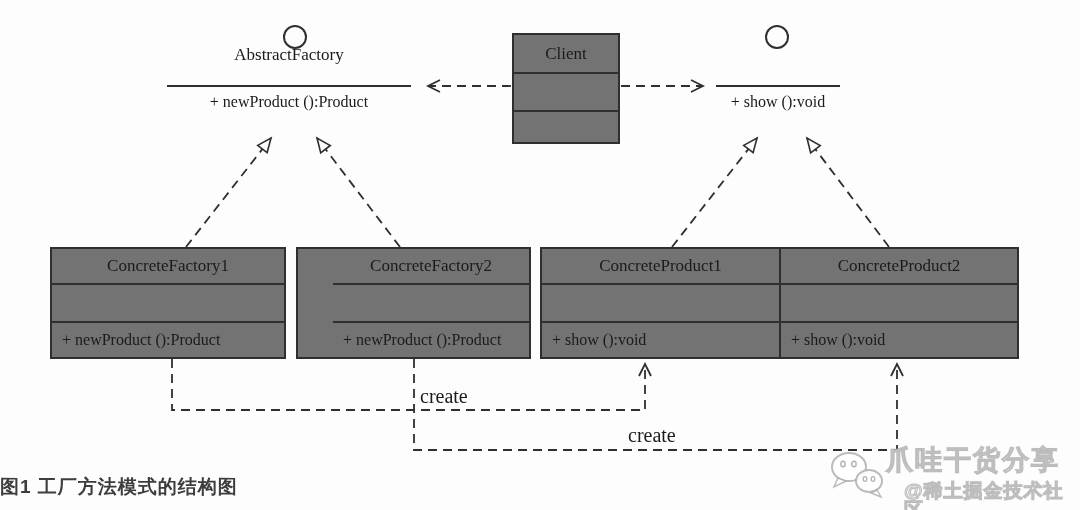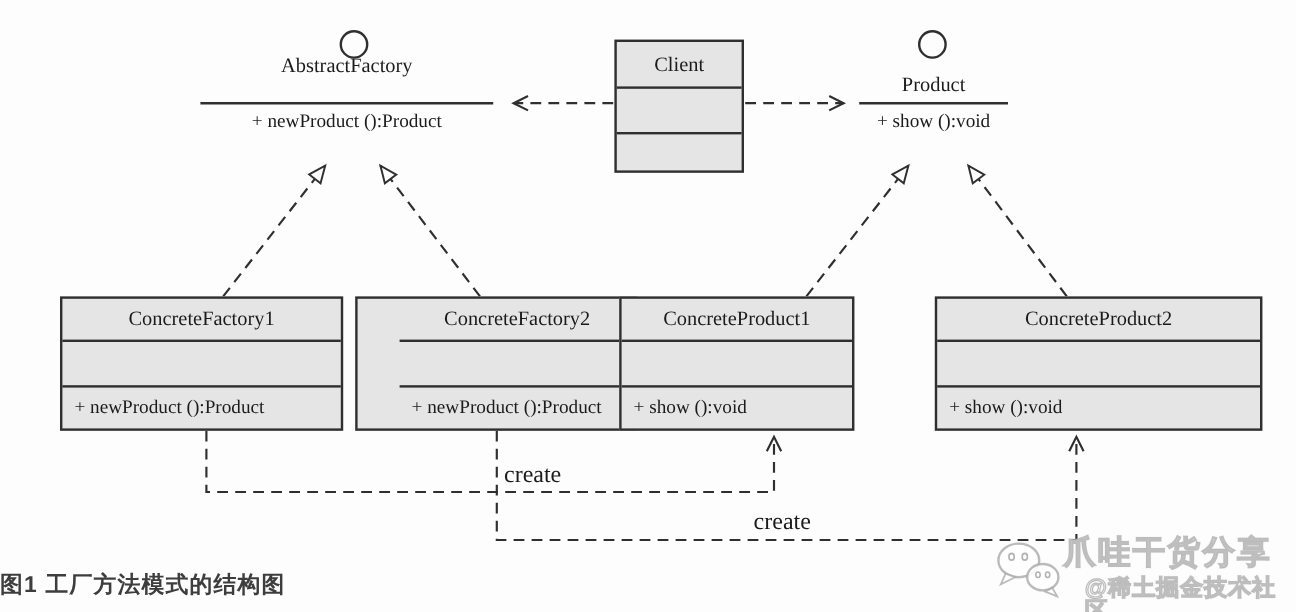--- a/index.html
+++ b/index.html
@@ -10,21 +10,21 @@
   .stage svg.connectors{position:absolute;left:0;top:0;}
   
   .lollipop{
     position:absolute;width:24px;height:24px;border:2px solid #2f2f2f;border-radius:50%;
     background:#fdfdfd;box-sizing:border-box;
   }
   .iface-name{position:absolute;text-align:center;font-size:17px;line-height:20px;}
   .iface-method{position:absolute;text-align:center;font-size:16px;line-height:20px;}
   
   .uml-box{
-    position:absolute;border:2px solid #2f2f2f;background:#e5e5e5;box-sizing:border-box;
+    position:absolute;border:2px solid #2f2f2f;background:#737373;box-sizing:border-box;
     display:flex;flex-direction:column;
   }
   .uml-box .title{
     height:34px;border-bottom:2px solid #2f2f2f;display:flex;align-items:center;justify-content:center;
     font-size:17px;
   }
   .uml-box .attrs{height:36px;border-bottom:2px solid #2f2f2f;}
   .uml-box .methods{flex:1;display:flex;align-items:center;padding-left:10px;font-size:16px;}
   .client-box .title{height:37px;}
   .client-box .attrs{height:36px;}
@@ -74,48 +74,47 @@
 
     <path d="M172,359 L172,410 L645,410 L645,364" fill="none" stroke="#2f2f2f" stroke-width="1.8" stroke-dasharray="9,6" marker-end="url(#openV)"></path>
     <path d="M414,359 L414,450 L897,450 L897,364" fill="none" stroke="#2f2f2f" stroke-width="1.8" stroke-dasharray="9,6" marker-end="url(#openV)"></path>
   </svg>
 
   <div class="lollipop" style="left:283px;top:25px;"></div>
   <div class="iface-name" style="left:167px;top:45px;width:244px;">AbstractFactory</div>
   <div class="iface-method" style="left:167px;top:92px;width:244px;">+ newProduct ():Product</div>
 
   <div class="lollipop" style="left:765px;top:25px;"></div>
-  <div class="iface-name" style="left:716px;top:61px;width:124px;">Product</div>
   <div class="iface-method" style="left:700px;top:92px;width:156px;">+ show ():void</div>
 
   <div class="uml-box client-box" style="left:512px;top:33px;width:108px;height:111px;">
     <div class="title">Client</div>
     <div class="attrs"></div>
     <div class="methods"></div>
   </div>
 
   <div class="uml-box" style="left:50px;top:247px;width:236px;height:112px;text-align:right;">
     <div class="title">ConcreteFactory1</div>
     <div class="attrs"></div>
     <div class="methods">+ newProduct ():Product</div>
   </div>
 
   <div class="uml-box" style="left:296px;top:247px;width:235px;height:112px;padding-left:35px;">
     <div class="title">ConcreteFactory2</div>
     <div class="attrs"></div>
     <div class="methods">+ newProduct ():Product</div>
   </div>
 
-  <div class="uml-box" style="left:516px;top:247px;width:196px;height:112px;">
+  <div class="uml-box" style="left:540px;top:247px;width:241px;height:112px;">
     <div class="title">ConcreteProduct1</div>
     <div class="attrs"></div>
     <div class="methods">+ show ():void</div>
   </div>
 
-  <div class="uml-box" style="left:779px;top:247px;width:273px;height:112px;">
+  <div class="uml-box" style="left:779px;top:247px;width:240px;height:112px;">
     <div class="title">ConcreteProduct2</div>
     <div class="attrs"></div>
     <div class="methods">+ show ():void</div>
   </div>
 
   <div class="edge-label" style="left:420px;top:388px;">create</div>
   <div class="edge-label" style="left:628px;top:427px;">create</div>
 
   <div class="caption">图1 工厂方法模式的结构图</div>
 

